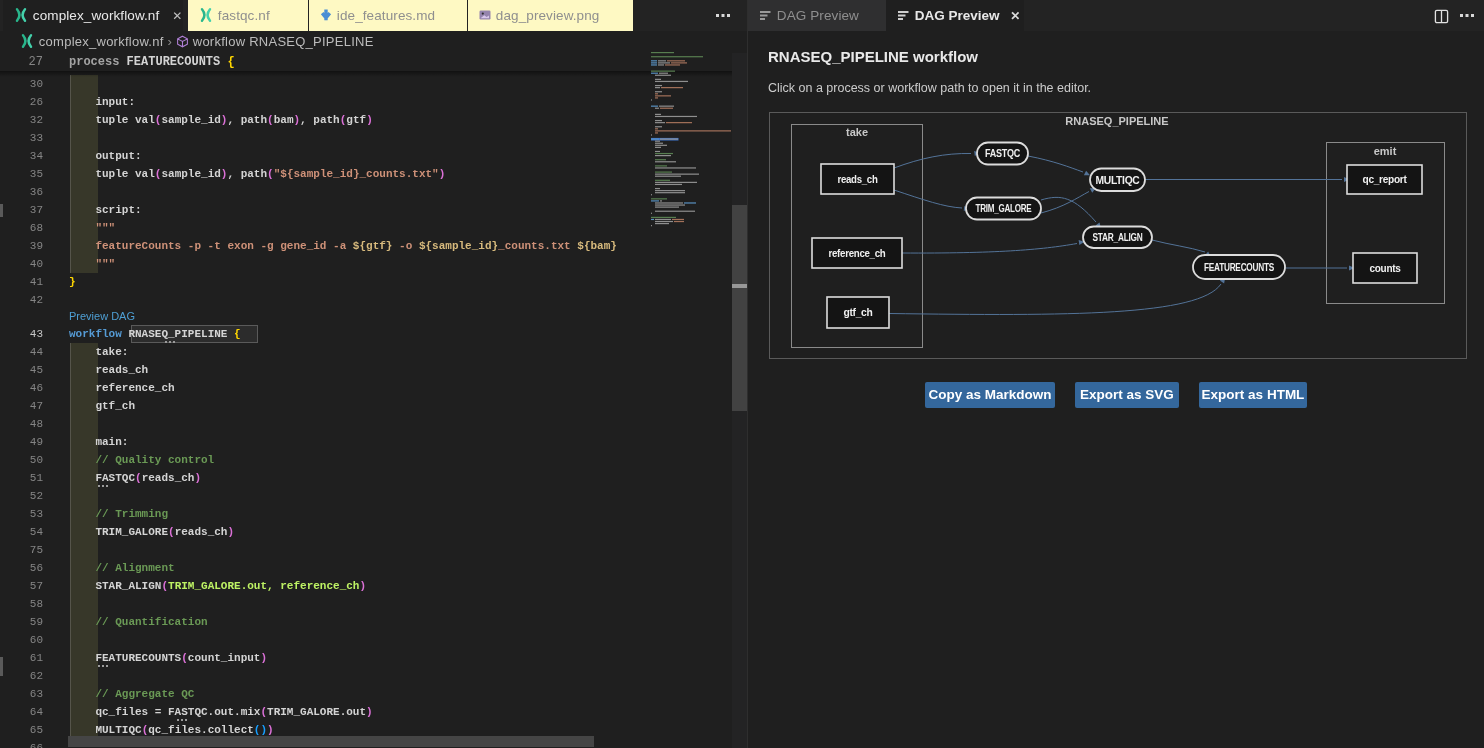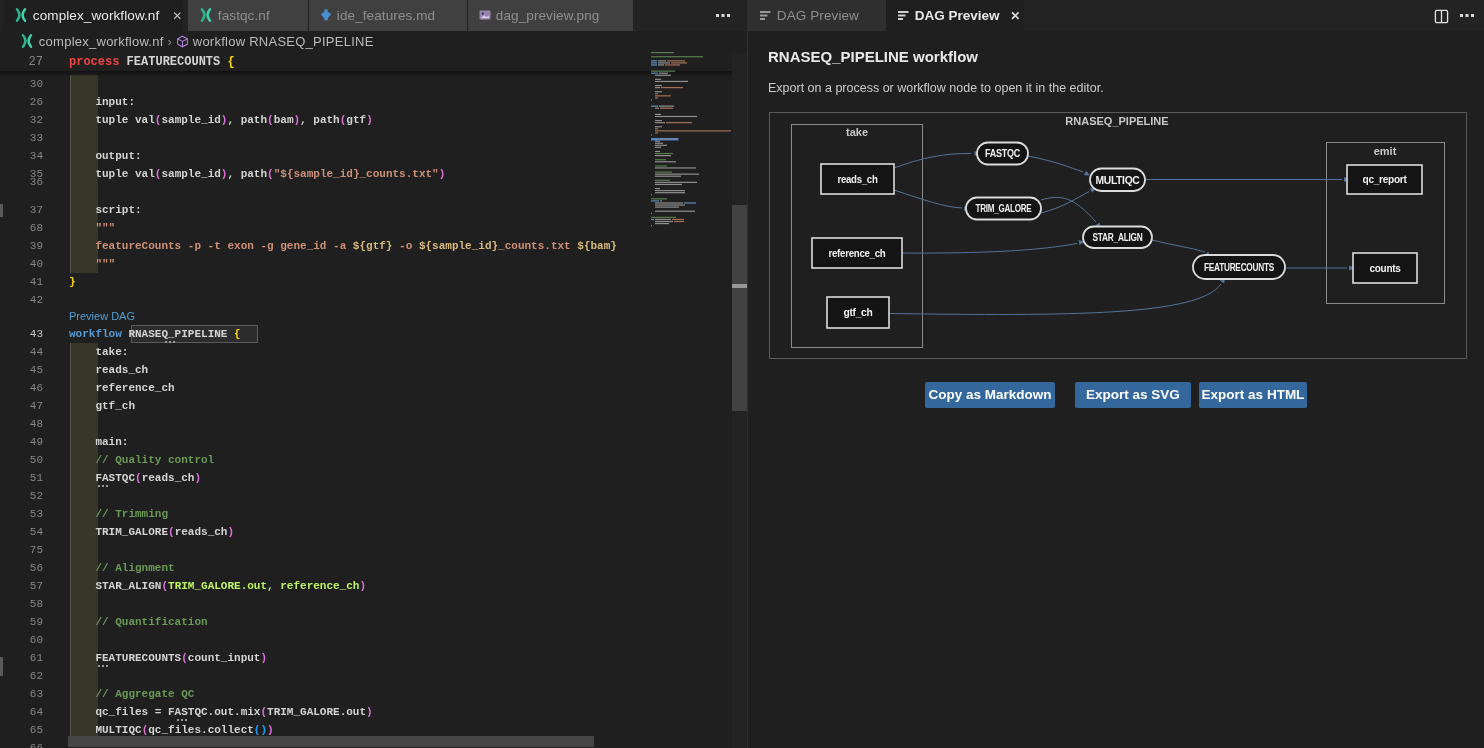--- a/index.html
+++ b/index.html
@@ -1,15 +1,15 @@
 <!DOCTYPE html>
 <html><head><meta charset="utf-8"><style>
 *{margin:0;padding:0;box-sizing:border-box}
 html,body{width:1484px;height:748px;background:#1f1f1f;overflow:hidden;font-family:"Liberation Sans",sans-serif;position:relative}
-.tab{position:absolute;top:0;height:31px;line-height:31px;font-size:13.5px;letter-spacing:0.1px;padding:0 10px;color:#8f8f8f;background:#404040;white-space:nowrap}
+.tab{position:absolute;top:0;height:31px;line-height:31px;font-size:13.5px;letter-spacing:0.1px;padding:0 10px;color:#8f8f8f;background:#fef9c3;white-space:nowrap}
 .tab.active{background:#1f1f1f;color:#e8e8e8}
 .cl{position:absolute;left:0;height:18px;width:645px;overflow:hidden;font-family:"Liberation Mono",monospace;font-size:11px;line-height:18px;white-space:pre}
 .num{position:absolute;left:0;width:43px;text-align:right}
 .code{position:absolute;left:69px;font-weight:bold}
 .nl{fill:#f0f0f0;font-family:"Liberation Sans",sans-serif;font-size:10px;font-weight:bold;text-anchor:middle;letter-spacing:-0.3px}
 .cl2{fill:#c8c8c8;font-family:"Liberation Sans",sans-serif;font-size:11px;text-anchor:middle}
 .btn{position:absolute;top:382px;height:26px;background:#34679c;color:#fff;font-size:13.5px;font-weight:bold;text-align:center;line-height:26px;border-radius:2px}
 </style></head><body>
 
 <div style="position:absolute;left:0;top:0;width:747px;height:31px;background:#232323"></div>
@@ -41,21 +41,21 @@
 <div style="position:absolute;left:70px;top:75px;width:28px;height:198px;background:#373729;border-left:1px solid #55544a"></div>
 <div style="position:absolute;left:70px;top:343px;width:28px;height:393px;background:#373729;border-left:1px solid #55544a"></div>
 <div style="position:absolute;left:131px;top:325px;width:127px;height:18px;background:rgba(255,255,255,0.06);border:1px solid #5a5a5a"></div>
 
 <div class="cl" style="top:75px"><span class="num" style="color:#858585">30</span><span class="code"></span></div>
 <div class="cl" style="top:93px"><span class="num" style="color:#858585">26</span><span class="code"><span style="color:#d4d4d4">    input:</span></span></div>
 <div class="cl" style="top:111px"><span class="num" style="color:#858585">32</span><span class="code"><span style="color:#d4d4d4">    tuple val</span><span style="color:#da70d6">(</span><span style="color:#d4d4d4">sample_id</span><span style="color:#da70d6">)</span><span style="color:#d4d4d4">, path</span><span style="color:#da70d6">(</span><span style="color:#d4d4d4">bam</span><span style="color:#da70d6">)</span><span style="color:#d4d4d4">, path</span><span style="color:#da70d6">(</span><span style="color:#d4d4d4">gtf</span><span style="color:#da70d6">)</span></span></div>
 <div class="cl" style="top:129px"><span class="num" style="color:#858585">33</span><span class="code"></span></div>
 <div class="cl" style="top:147px"><span class="num" style="color:#858585">34</span><span class="code"><span style="color:#d4d4d4">    output:</span></span></div>
 <div class="cl" style="top:165px"><span class="num" style="color:#858585">35</span><span class="code"><span style="color:#d4d4d4">    tuple val</span><span style="color:#da70d6">(</span><span style="color:#d4d4d4">sample_id</span><span style="color:#da70d6">)</span><span style="color:#d4d4d4">, path</span><span style="color:#da70d6">(</span><span style="color:#ce9178">"${sample_id}_counts.txt"</span><span style="color:#da70d6">)</span></span></div>
-<div class="cl" style="top:173px"><span class="num" style="color:#858585">36</span><span class="code"></span></div>
+<div class="cl" style="top:183px"><span class="num" style="color:#858585">36</span><span class="code"></span></div>
 <div class="cl" style="top:201px"><span class="num" style="color:#858585">37</span><span class="code"><span style="color:#d4d4d4">    script:</span></span></div>
 <div class="cl" style="top:219px"><span class="num" style="color:#858585">68</span><span class="code"><span style="color:#ce9178">    """</span></span></div>
 <div class="cl" style="top:237px"><span class="num" style="color:#858585">39</span><span class="code"><span style="color:#ce9178">    featureCounts -p -t exon -g gene_id -a </span><span style="color:#d7ba7d">${gtf}</span><span style="color:#ce9178"> -o </span><span style="color:#d7ba7d">${sample_id}</span><span style="color:#ce9178">_counts.txt </span><span style="color:#d7ba7d">${bam}</span></span></div>
 <div class="cl" style="top:255px"><span class="num" style="color:#858585">40</span><span class="code"><span style="color:#ce9178">    """</span></span></div>
 <div class="cl" style="top:273px"><span class="num" style="color:#858585">41</span><span class="code"><span style="color:#ffd700">}</span></span></div>
 <div class="cl" style="top:291px"><span class="num" style="color:#858585">42</span><span class="code"></span></div>
 <div class="cl" style="top:325px"><span class="num" style="color:#c6c6c6">43</span><span class="code"><span style="color:#569cd6">workflow</span><span style="color:#d4d4d4"> RNASEQ_PIPELINE </span><span style="color:#ffd700">{</span></span></div>
 <div class="cl" style="top:343px"><span class="num" style="color:#858585">44</span><span class="code"><span style="color:#d4d4d4">    take:</span></span></div>
 <div class="cl" style="top:361px"><span class="num" style="color:#858585">45</span><span class="code"><span style="color:#d4d4d4">    reads_ch</span></span></div>
 <div class="cl" style="top:379px"><span class="num" style="color:#858585">46</span><span class="code"><span style="color:#d4d4d4">    reference_ch</span></span></div>
@@ -77,21 +77,21 @@
 <div class="cl" style="top:667px"><span class="num" style="color:#858585">62</span><span class="code"></span></div>
 <div class="cl" style="top:685px"><span class="num" style="color:#858585">63</span><span class="code"><span style="color:#6a9955">    // Aggregate QC</span></span></div>
 <div class="cl" style="top:703px"><span class="num" style="color:#858585">64</span><span class="code"><span style="color:#d4d4d4">    qc_files = FASTQC.out.mix</span><span style="color:#da70d6">(</span><span style="color:#d4d4d4">TRIM_GALORE.out</span><span style="color:#da70d6">)</span></span></div>
 <div class="cl" style="top:721px"><span class="num" style="color:#858585">65</span><span class="code"><span style="color:#d4d4d4">    MULTIQC</span><span style="color:#da70d6">(</span><span style="color:#d4d4d4">qc_files.collect</span><span style="color:#179fff">()</span><span style="color:#da70d6">)</span></span></div>
 <div class="cl" style="top:739px"><span class="num" style="color:#858585">66</span><span class="code"></span></div>
 
 <div style="position:absolute;left:69px;top:310px;font-size:11px;color:#4e9fd4">Preview DAG</div>
 
 <div style="position:absolute;left:0;top:53px;width:733px;height:18px;background:#1f1f1f">
   <span class="num" style="font-family:'Liberation Mono',monospace;font-size:12px;line-height:18px;color:#858585">27</span>
-  <span style="position:absolute;left:69px;font-family:'Liberation Mono',monospace;font-size:12px;line-height:18px;white-space:pre;font-weight:bold"><span style="color:#ef4444">process</span><span style="color:#d4d4d4"> FEATURECOUNTS </span><span style="color:#ffd700">{</span></span>
+  <span style="position:absolute;left:69px;font-family:'Liberation Mono',monospace;font-size:12px;line-height:18px;white-space:pre;font-weight:bold"><span style="color:#a3a3a3">process</span><span style="color:#d4d4d4"> FEATURECOUNTS </span><span style="color:#ffd700">{</span></span>
 </div>
 <div style="position:absolute;left:0;top:71px;width:747px;height:6px;background:linear-gradient(rgba(0,0,0,0.45),transparent)"></div>
 
 <div style="position:absolute;left:165px;top:341px;width:2px;height:2px;background:#9b9b9b;box-shadow:4px 0 #9b9b9b,8px 0 #9b9b9b"></div>
 <div style="position:absolute;left:98px;top:485px;width:2px;height:2px;background:#9b9b9b;box-shadow:4px 0 #9b9b9b,8px 0 #9b9b9b"></div>
 <div style="position:absolute;left:98px;top:665px;width:2px;height:2px;background:#9b9b9b;box-shadow:4px 0 #9b9b9b,8px 0 #9b9b9b"></div>
 <div style="position:absolute;left:177px;top:719px;width:2px;height:2px;background:#9b9b9b;box-shadow:4px 0 #9b9b9b,8px 0 #9b9b9b"></div>
 <div style="position:absolute;left:98px;top:737px;width:2px;height:2px;background:#9b9b9b;box-shadow:4px 0 #9b9b9b,8px 0 #9b9b9b"></div>
 
 <svg style="position:absolute;left:0;top:0" width="747" height="748">
@@ -193,21 +193,21 @@
 <div class="tab active" style="left:886px;width:138px;font-weight:bold;letter-spacing:0"><svg width="15" height="15" viewBox="0 0 15 15" style="vertical-align:-3px">
       <path d="M2,4 h10.5 M2,7.5 h7.5 M2,11 h5" stroke="#cfcfcf" stroke-width="1.8"></path>
     </svg> DAG Preview <span style="color:#d9d9d9;font-size:12px;margin-left:7px">✕</span></div>
 <div style="position:absolute;left:1434px;top:8px"><svg width="15" height="15" viewBox="0 0 16 16" style="vertical-align:-2px">
       <rect x="1.5" y="1.5" width="13" height="13" rx="1.5" fill="none" stroke="#e2e2e2" stroke-width="1.4"></rect>
       <line x1="8" y1="1.5" x2="8" y2="14.5" stroke="#e2e2e2" stroke-width="1.4"></line>
     </svg></div>
 <div style="position:absolute;left:1460px;top:14px;width:3px;height:3px;background:#d8d8d8;box-shadow:5.5px 0 #d8d8d8,11px 0 #d8d8d8"></div>
 
 <div style="position:absolute;left:768px;top:48px;color:#e9e9e9;font-size:15px;font-weight:bold">RNASEQ_PIPELINE workflow</div>
-<div style="position:absolute;left:768px;top:81px;color:#cccccc;font-size:12.5px">Export on a process or workflow node to open it in the editor.</div>
+<div style="position:absolute;left:768px;top:81px;color:#cccccc;font-size:12.5px">Click on a process or workflow path to open it in the editor.</div>
 
 <svg style="position:absolute;left:769px;top:112px" width="699" height="248">
     <rect x="0.5" y="0.5" width="697" height="246" fill="none" stroke="#5a5a5a" stroke-width="1"></rect>
 <text x="348" y="13" class="cl2" style="font-weight:bold">RNASEQ_PIPELINE</text>
 <rect x="22.5" y="12.5" width="131" height="223" fill="none" stroke="#8a8a8a" stroke-width="1"></rect>
 <text x="88" y="24" class="cl2" style="font-weight:bold">take</text>
 <rect x="557.5" y="30.5" width="118" height="161" fill="none" stroke="#8a8a8a" stroke-width="1"></rect>
 <text x="616" y="43" class="cl2" style="font-weight:bold">emit</text>
 <path d="M125,56 C152,46 176,41 202,41.5" fill="none" stroke="#537398"></path>
 <path d="M0,-2.6 L5.5,0 L0,2.6 z" fill="#537398" transform="translate(205.5,41.5) rotate(-8)"></path>
@@ -245,14 +245,14 @@
     <text x="348.5" y="129.05" class="nl" textLength="50" lengthAdjust="spacingAndGlyphs">STAR_ALIGN</text>
 <rect x="424" y="143" width="92" height="24" rx="12.0" fill="#141414" stroke="#dcdcdc" stroke-width="1.8"></rect>
     <text x="470.0" y="158.8" class="nl" textLength="70" lengthAdjust="spacingAndGlyphs">FEATURECOUNTS</text>
 <rect x="578" y="53" width="75" height="29" fill="#141414" stroke="#dcdcdc" stroke-width="1.6"></rect>
     <text x="615.5" y="71.3" class="nl" textLength="44" lengthAdjust="spacingAndGlyphs">qc_report</text>
 <rect x="584" y="141" width="64" height="30" fill="#141414" stroke="#dcdcdc" stroke-width="1.6"></rect>
     <text x="616.0" y="159.8" class="nl" textLength="31" lengthAdjust="spacingAndGlyphs">counts</text>
   </svg>
 
 <div class="btn" style="left:925px;width:130px">Copy as Markdown</div>
-<div class="btn" style="left:1075px;width:116px">Export as SVG</div>
+<div class="btn" style="left:1075px;width:104px">Export as SVG</div>
 <div class="btn" style="left:1199px;width:108px">Export as HTML</div>
 
 </body></html>

